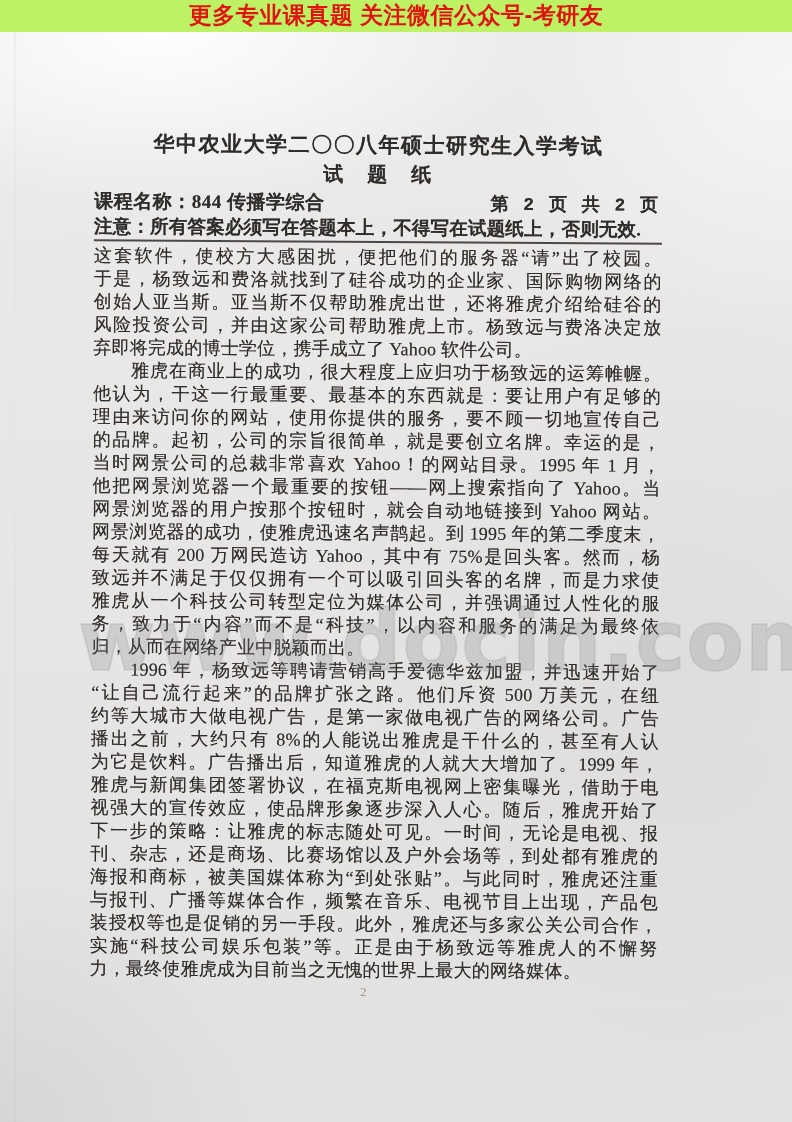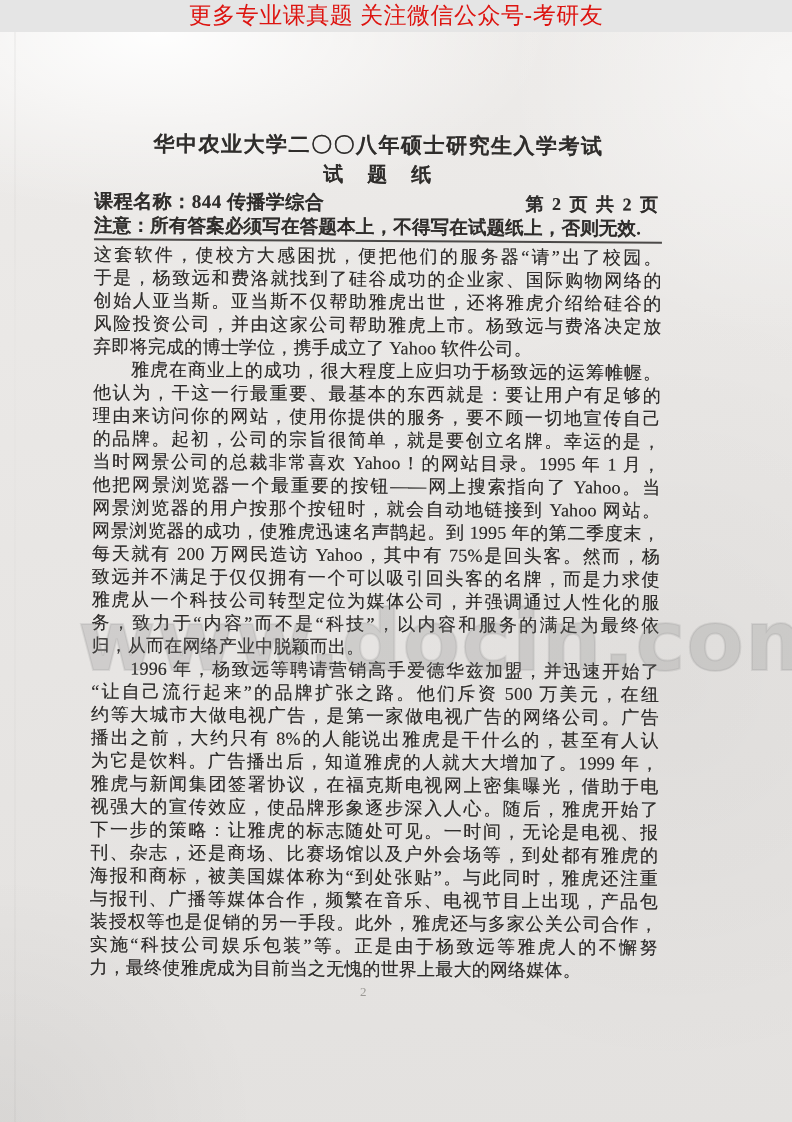--- a/index.html
+++ b/index.html
@@ -7,24 +7,24 @@
     width: 792px; height: 1122px;
     overflow: hidden;
     background: #ffffff;
     font-family: "Liberation Serif", "DejaVu Serif", serif;
   }
   .page { position: relative; width: 792px; height: 1122px; }
 
   
   .banner {
     position: absolute; top: 0; left: 0; right: 0; height: 36px;
-    background: #e5e5e5;
+    background: #bef264;
     text-align: center;
     font-family: "Liberation Sans", "DejaVu Sans", sans-serif;
-    font-weight: normal;
+    font-weight: bold;
     font-size: 23px;
     line-height: 30px;
     letter-spacing: 0.5px;
   }
 
   
   .paper {
     position: absolute; top: 32px; left: 0; right: 0; bottom: 0;
     background:
       radial-gradient(90% 30% at 20% 0%, rgba(255,255,255,0.95), rgba(255,255,255,0) 55%),
@@ -57,21 +57,21 @@
     letter-spacing: 2px;
     line-height: 28px;
     margin-top: 1px;
   }
   .course-row {
     display: flex; justify-content: space-between; align-items: baseline;
     margin-top: 3px;
     line-height: 24px;
   }
   .course { font-size: 19px; font-weight: bold; letter-spacing: 0.5px; }
-  .pageinfo { font-size: 18px; font-weight: bold; letter-spacing: 2px; padding-right: 2px; }
+  .pageinfo { font-size: 18px; font-weight: bold; letter-spacing: 2px; padding-right: 2px; font-family: Liberation Mono, monospace; }
   .notice {
     font-size: 18.5px; font-weight: bold;
     line-height: 24px;
     border-bottom: 2px solid rgba(47,45,43,0.85);
     padding-bottom: 1px;
     letter-spacing: 0.2px;
     white-space: nowrap;
   }
   .bodytext { margin-top: 3px; }
   .body-line {

